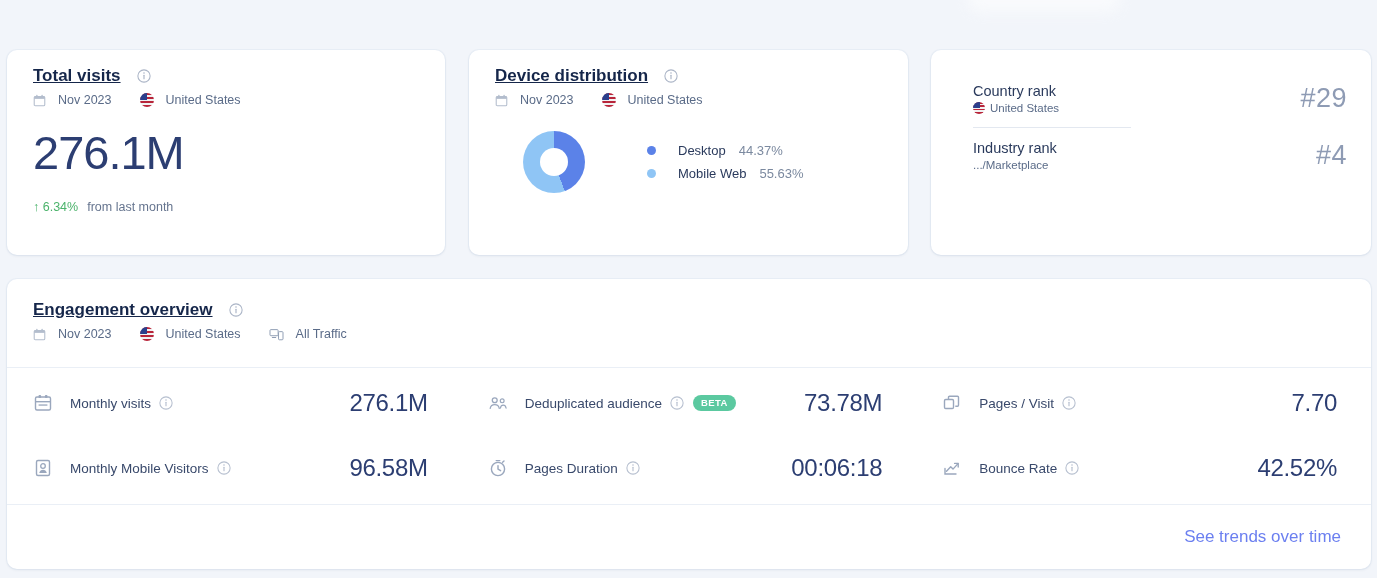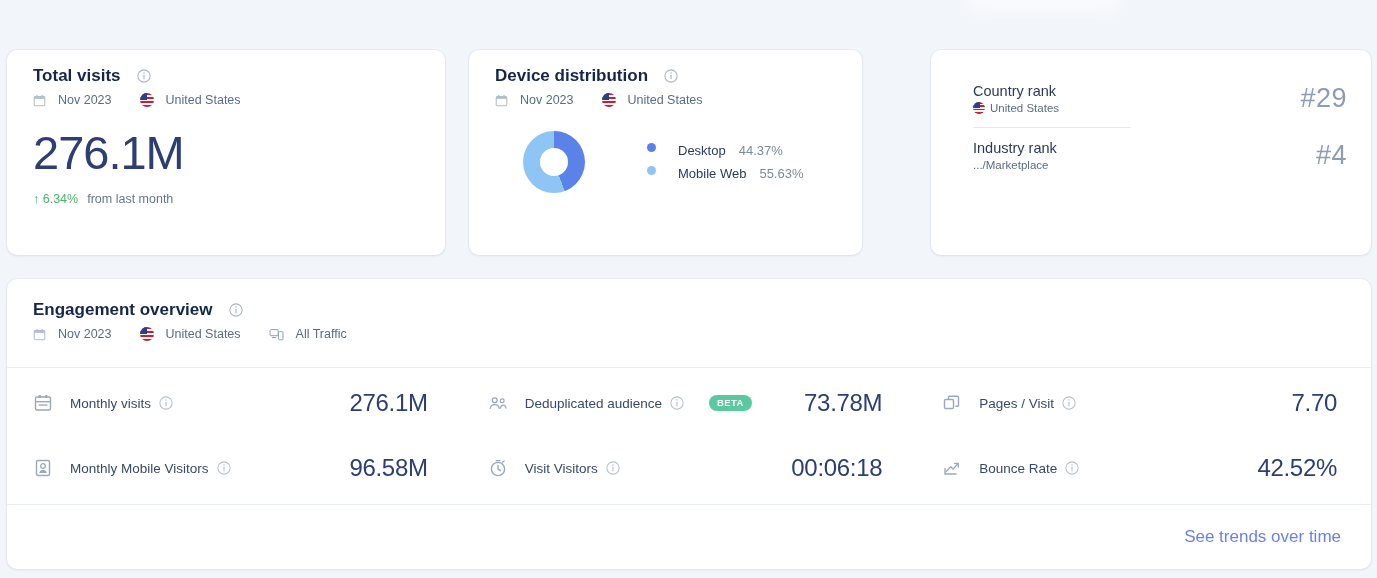--- a/index.html
+++ b/index.html
@@ -20,27 +20,27 @@
   .page-title {
     position: absolute; left: 8px; top: 6px;
     font-size: 23px; color: #15264a; letter-spacing: -.2px;
   }
 
   .card {
     position: absolute; background: #fff; border-radius: 10px;
     box-shadow: 0 1px 3px rgba(28,48,90,.08), 0 0 0 1px rgba(230,236,245,.7);
   }
   #card-visits  { left: 7px;   top: 50px;  width: 438px; height: 205px; }
-  #card-device  { left: 469px; top: 50px;  width: 393px; height: 205px; }
+  #card-device  { left: 469px; top: 50px;  width: 439px; height: 205px; }
   #card-ranks   { left: 931px; top: 50px;  width: 440px; height: 205px; }
   #card-engage  { left: 7px;   top: 279px; width: 1364px; height: 290px; }
 
   .card-title {
     display: flex; align-items: center; gap: 16px;
-    font-size: 17px; font-weight: bold; color: #15264a;
+    font-size: 17px; font-weight: bold; color: #15264a; text-decoration: underline;
   }
   .sub-row {
     display: flex; align-items: center; gap: 12px;
     margin-top: 7px; font-size: 12.5px; color: #5a6b88;
   }
   .sub-row .sep { width: 4px; }
 
   
   .ico { display: inline-flex; align-items: center; justify-content: center; flex: none; }
   .info-ico { width: 14px; height: 14px; }
@@ -62,36 +62,36 @@
 
   
   #card-visits .inner { padding: 16px 0 0 26px; }
   .big-number {
     margin-top: 22px;
     font-size: 47px; color: #2c3e72; font-weight: 300; letter-spacing: -1px;
     line-height: 1;
   }
   .delta-row {
     display: flex; align-items: baseline; gap: 9px;
-    margin-top: 16px; font-size: 12.5px;
+    margin-top: 24px; font-size: 12.5px;
   }
   .delta-up { color: #4bb36b; }
   .delta-note { color: #66758f; }
 
   
   #card-device .inner { padding: 16px 0 0 26px; }
   .donut-wrap {
     display: flex; align-items: center; gap: 62px; margin-top: 24px; padding-left: 28px;
   }
   .donut { width: 62px; height: 62px; border-radius: 50%; position: relative; }
   .donut::after {
     content: ""; position: absolute; inset: 17px; border-radius: 50%; background: #fff;
   }
   .legend { display: flex; flex-direction: column; gap: 8px; }
-  .legend-row { display: flex; font-size: 13px; }
+  .legend-row { display: flex; align-items: center; font-size: 13px; }
   .dot { width: 9px; height: 9px; border-radius: 50%; margin-right: 22px; flex: none; }
   .legend-label { color: #2a3a5c; }
   .legend-val { color: #7b899f; margin-left: 13px; }
 
   
   #card-ranks .rank-list { padding: 20px 0 0 0; }
   .rank-row {
     position: relative; display: flex; align-items: center; justify-content: space-between;
     padding: 0 24px 0 42px; height: 57px;
   }
@@ -115,21 +115,21 @@
     display: grid; grid-template-columns: 1fr 1fr 1fr;
   }
   .metric-col { display: flex; flex-direction: column; justify-content: center; }
   .metric-row {
     display: flex; align-items: center; height: 65px; padding: 0 34px 0 26px;
   }
   .m-ico { width: 20px; height: 20px; flex: none; margin-right: 17px; }
   .m-label { font-size: 13.5px; color: #39496b; }
   .m-info { margin-left: 8px; }
   .badge {
-    margin-left: 25px; background: #5bc9a0; color: #fff; font-size: 9.5px; font-weight: bold;
+    margin-left: 9px; background: #5bc9a0; color: #fff; font-size: 9.5px; font-weight: bold;
     letter-spacing: .4px; padding: 3px 8px; border-radius: 9px; line-height: 1;
   }
   .m-value {
     margin-left: auto; font-size: 24px; font-weight: 300; color: #2c3e72; letter-spacing: -.3px;
   }
 
   .eng-footer {
     position: absolute; left: 0; right: 0; top: 225px; bottom: 0;
     display: flex; align-items: center; justify-content: flex-end; padding-right: 30px;
   }
@@ -356,21 +356,21 @@
         </div>
         <div class="metric-row">
           <span class="ico m-ico">
             <svg viewBox="0 0 20 20" width="20" height="20">
                 <circle cx="10" cy="11" r="6.6" fill="none" stroke="#9aa7bd" stroke-width="1.4"></circle>
                 <path d="M10 7.6V11l2.6 1.7" fill="none" stroke="#9aa7bd" stroke-width="1.4" stroke-linecap="round"></path>
                 <path d="M8.2 2.6h3.6" stroke="#9aa7bd" stroke-width="1.4" stroke-linecap="round"></path>
                 <path d="M14.6 4.2l1.4-1.3" stroke="#9aa7bd" stroke-width="1.4" stroke-linecap="round"></path>
               </svg>
           </span>
-          <span class="m-label">Visit Visitors</span>
+          <span class="m-label">Pages Duration</span>
           <span class="ico info-ico m-info">
             <svg viewBox="0 0 16 16">
                 <circle cx="8" cy="8" r="7" fill="none" stroke="#b6bfcf" stroke-width="1.2"></circle>
                 <circle cx="8" cy="4.6" r=".95" fill="#b6bfcf"></circle>
                 <rect x="7.35" y="6.6" width="1.3" height="5" rx=".6" fill="#b6bfcf"></rect>
               </svg>
           </span>
           <span class="m-value">00:06:18</span>
         </div>
       </div>

